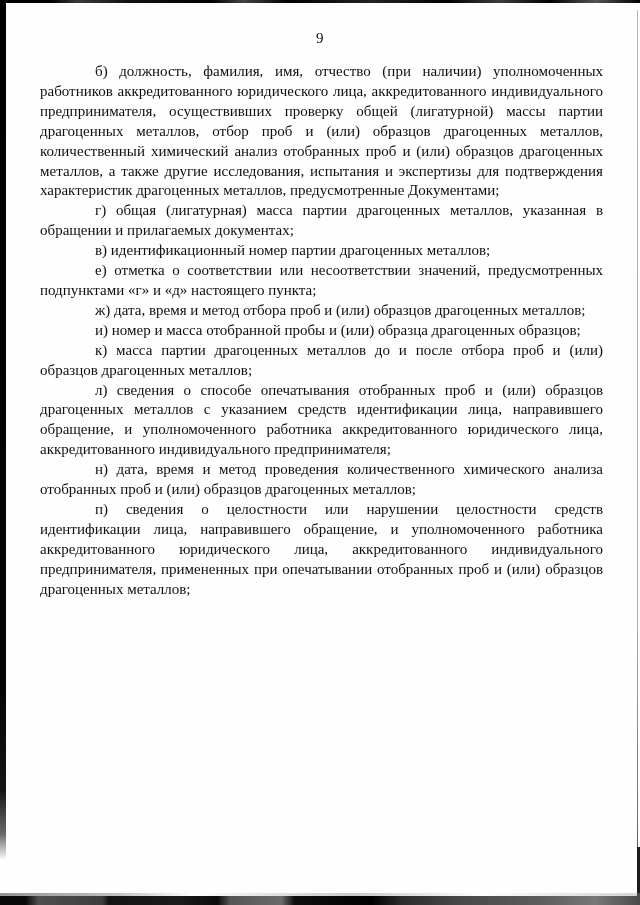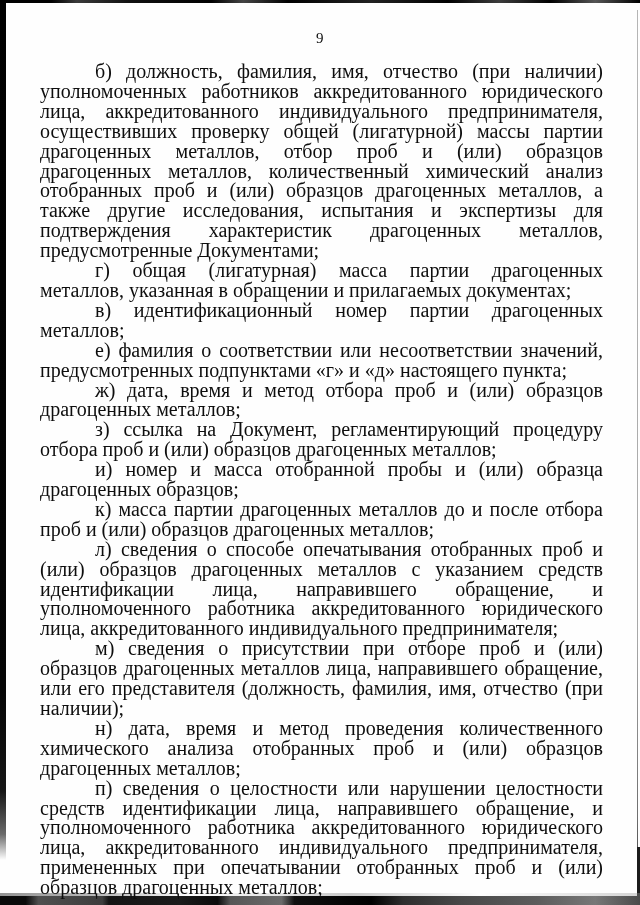--- a/index.html
+++ b/index.html
@@ -71,21 +71,21 @@
     width: 100%;
     text-align: center;
     font-size: 15px;
     letter-spacing: 0.5px;
   }
   .page-text {
     position: absolute;
     top: 62px;
     left: 40px;
     width: 563px;
-    font-size: 20px;
+    font-size: 15px;
     line-height: 19.9px;
     text-align: justify;
   }
   .page-text p {
     margin: 0;
     padding: 0;
     text-indent: 55px;
   }
 </style>
 </head>
@@ -98,23 +98,21 @@
   <div class="edge-right-dark"></div>
   <div class="edge-bottom-fade"></div>
   <div class="edge-bottom"></div>
 
   <div class="page-number">9</div>
 
   <div class="page-text">
       <p>б) должность, фамилия, имя, отчество (при наличии) уполномоченных работников аккредитованного юридического лица, аккредитованного индивидуального предпринимателя, осуществивших проверку общей (лигатурной) массы партии драгоценных металлов, отбор проб и (или) образцов драгоценных металлов, количественный химический анализ отобранных проб и (или) образцов драгоценных металлов, а также другие исследования, испытания и экспертизы для подтверждения характеристик драгоценных металлов, предусмотренные Документами;</p>
       <p>г) общая (лигатурная) масса партии драгоценных металлов, указанная в обращении и прилагаемых документах;</p>
       <p>в) идентификационный номер партии драгоценных металлов;</p>
-      <p>е) фамилия о соответствии или несоответствии значений, предусмотренных подпунктами «г» и «д» настоящего пункта;</p>
+      <p>е) отметка о соответствии или несоответствии значений, предусмотренных подпунктами «г» и «д» настоящего пункта;</p>
       <p>ж) дата, время и метод отбора проб и (или) образцов драгоценных металлов;</p>
-      <p>з) ссылка на Документ, регламентирующий процедуру отбора проб и (или) образцов драгоценных металлов;</p>
       <p>и) номер и масса отобранной пробы и (или) образца драгоценных образцов;</p>
       <p>к) масса партии драгоценных металлов до и после отбора проб и (или) образцов драгоценных металлов;</p>
       <p>л) сведения о способе опечатывания отобранных проб и (или) образцов драгоценных металлов с указанием средств идентификации лица, направившего обращение, и уполномоченного работника аккредитованного юридического лица, аккредитованного индивидуального предпринимателя;</p>
-      <p>м) сведения о присутствии при отборе проб и (или) образцов драгоценных металлов лица, направившего обращение, или его представителя (должность, фамилия, имя, отчество (при наличии);</p>
       <p>н) дата, время и метод проведения количественного химического анализа отобранных проб и (или) образцов драгоценных металлов;</p>
       <p>п) сведения о целостности или нарушении целостности средств идентификации лица, направившего обращение, и уполномоченного работника аккредитованного юридического лица, аккредитованного индивидуального предпринимателя, примененных при опечатывании отобранных проб и (или) образцов драгоценных металлов;</p>
     </div>
 </div>
 
 </body></html>

